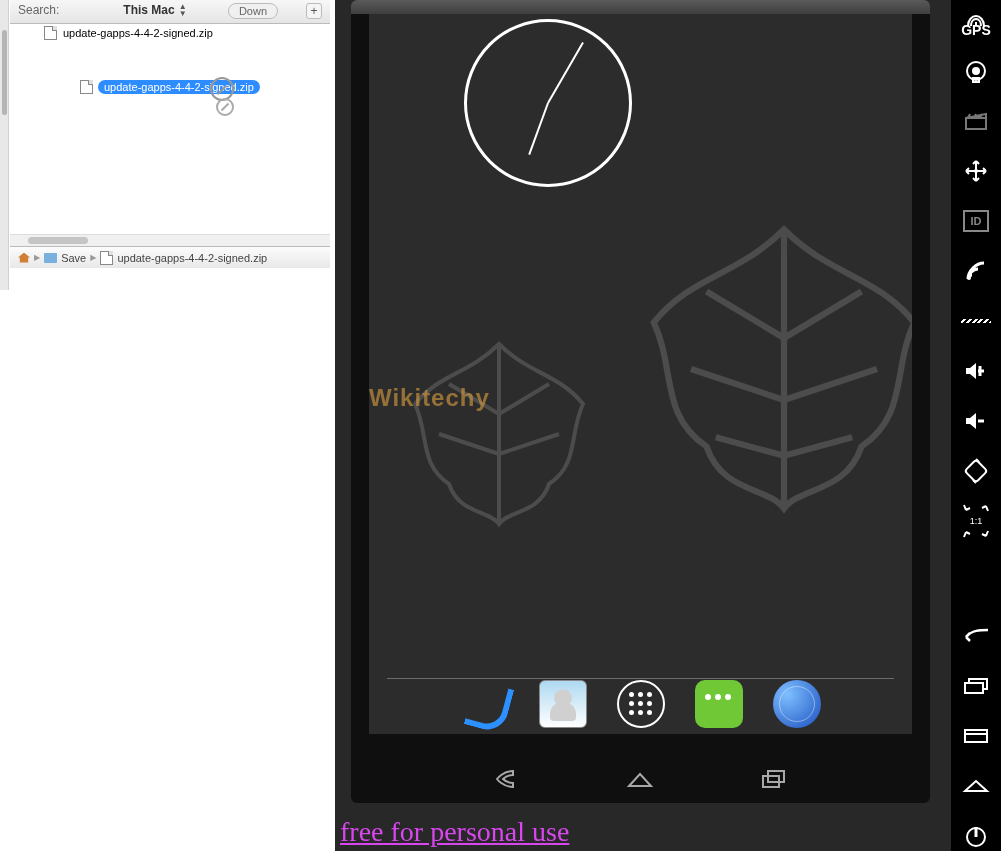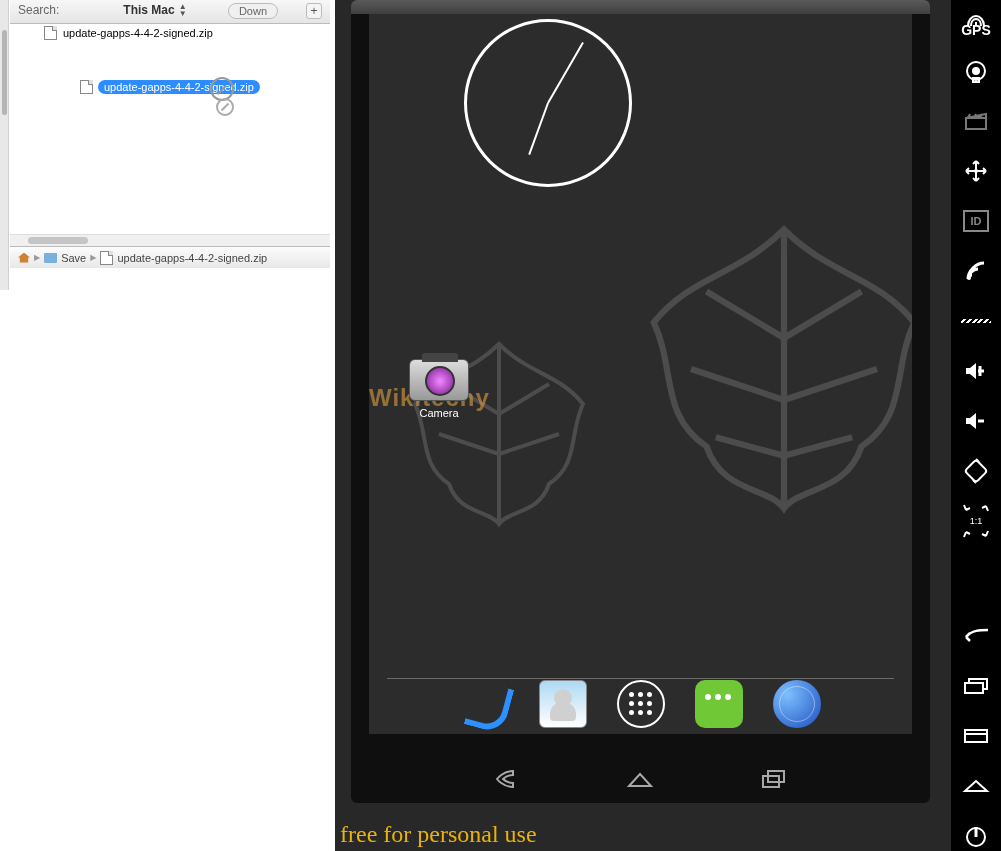--- a/index.html
+++ b/index.html
@@ -59,21 +59,21 @@
   .contacts-i::after { content:""; position:absolute; left:10px; top:22px; width:26px; height:18px; background:#d0d0d0; border-radius:10px 10px 4px 4px;}
   .apps-i { width:48px; height:48px; border:2px solid #fff; border-radius:50%; display:grid; grid-template-columns:repeat(3,5px); grid-template-rows:repeat(3,5px); gap:4px; align-content:center; justify-content:center;}
   .apps-i span { width:5px; height:5px; background:#fff; border-radius:50%;}
   .msg-i { background:#71c837; border-radius:10px; }
   .msg-i::before { content:""; position:absolute; left:10px; top:14px; width:6px; height:6px; background:#fff; border-radius:50%; box-shadow:10px 0 #fff,20px 0 #fff;}
   .msg-i::after { content:""; position:absolute; left:10px; bottom:-6px; width:0; height:0; border:6px solid transparent; border-top-color:#71c837;}
   .browser-i { background:radial-gradient(circle at 30% 30%,#7ebfff,#1a4fbf); border-radius:50%; position:relative;}
   .browser-i::after { content:""; position:absolute; inset:6px; border:1px solid rgba(255,255,255,0.4); border-radius:50%;}
   .nav-bar { position:absolute; left:0; right:0; bottom:0; height:45px; display:flex; align-items:center; justify-content:space-around; padding:0 90px;}
   .nav-btn svg { stroke:#a8a8a8; stroke-width:2; fill:none; }
-  .footer-text { position:absolute; left:5px; bottom:3px; color:#eab308; font-size:24px; font-family:Georgia,serif;}
+  .footer-text { position:absolute; left:5px; bottom:3px; color:#d946ef; font-size:28px; font-family:Georgia,serif;text-decoration:underline;}
 
   .sidebar { position:absolute; right:0; top:0; width:50px; height:851px; background:#000; display:flex; flex-direction:column; align-items:center; padding-top:6px; gap:20px;}
   .side-item { width:30px; height:30px; display:flex; align-items:center; justify-content:center; color:#fff; cursor:pointer; position:relative;}
   .side-item svg { stroke:#fff; fill:none; stroke-width:2; }
   .side-item.dim svg { stroke:#777; }
   .gps-label { font-size:14px; font-weight:bold; position:absolute; bottom:-2px; color:#fff;}
   .side-spacer { flex:1; }
   .id-box { border:2px solid #888; width:26px; height:22px; display:flex; align-items:center; justify-content:center; font-size:11px; font-weight:bold; color:#888;}
   .pixel-line { width:30px; height:4px; background:repeating-linear-gradient(-45deg,#fff 0 2px,transparent 2px 4px);}
 </style>
@@ -135,26 +135,20 @@
             <path d="M50 5 C65 20 80 20 92 35 C85 50 90 65 75 75 C70 90 55 88 50 95 C45 88 30 90 25 75 C10 65 15 50 8 35 C20 20 35 20 50 5 Z M50 5 L50 95 M50 40 L25 25 M50 40 L75 25 M50 60 L20 50 M50 60 L80 50"></path>
           </svg>
       </div>
       <div class="clock-widget">
         <div class="clock-face">
           <div class="clock-hand"></div>
           <div class="clock-hand h2"></div>
         </div>
       </div>
       <span class="watermark">Wikitechy</span>
-      <div class="app-icon">
-        <div class="camera-body">
-            <div class="camera-lens"></div>
-          </div>
-        <div>Camera</div>
-      </div>
       <div class="screen-divider"></div>
       <div class="dock">
         <div class="dock-icon phone-i"></div>
         <div class="dock-icon contacts-i"></div>
         <div class="dock-icon apps-i">
             <span></span>
             <span></span>
             <span></span>
             <span></span>
             <span></span>

